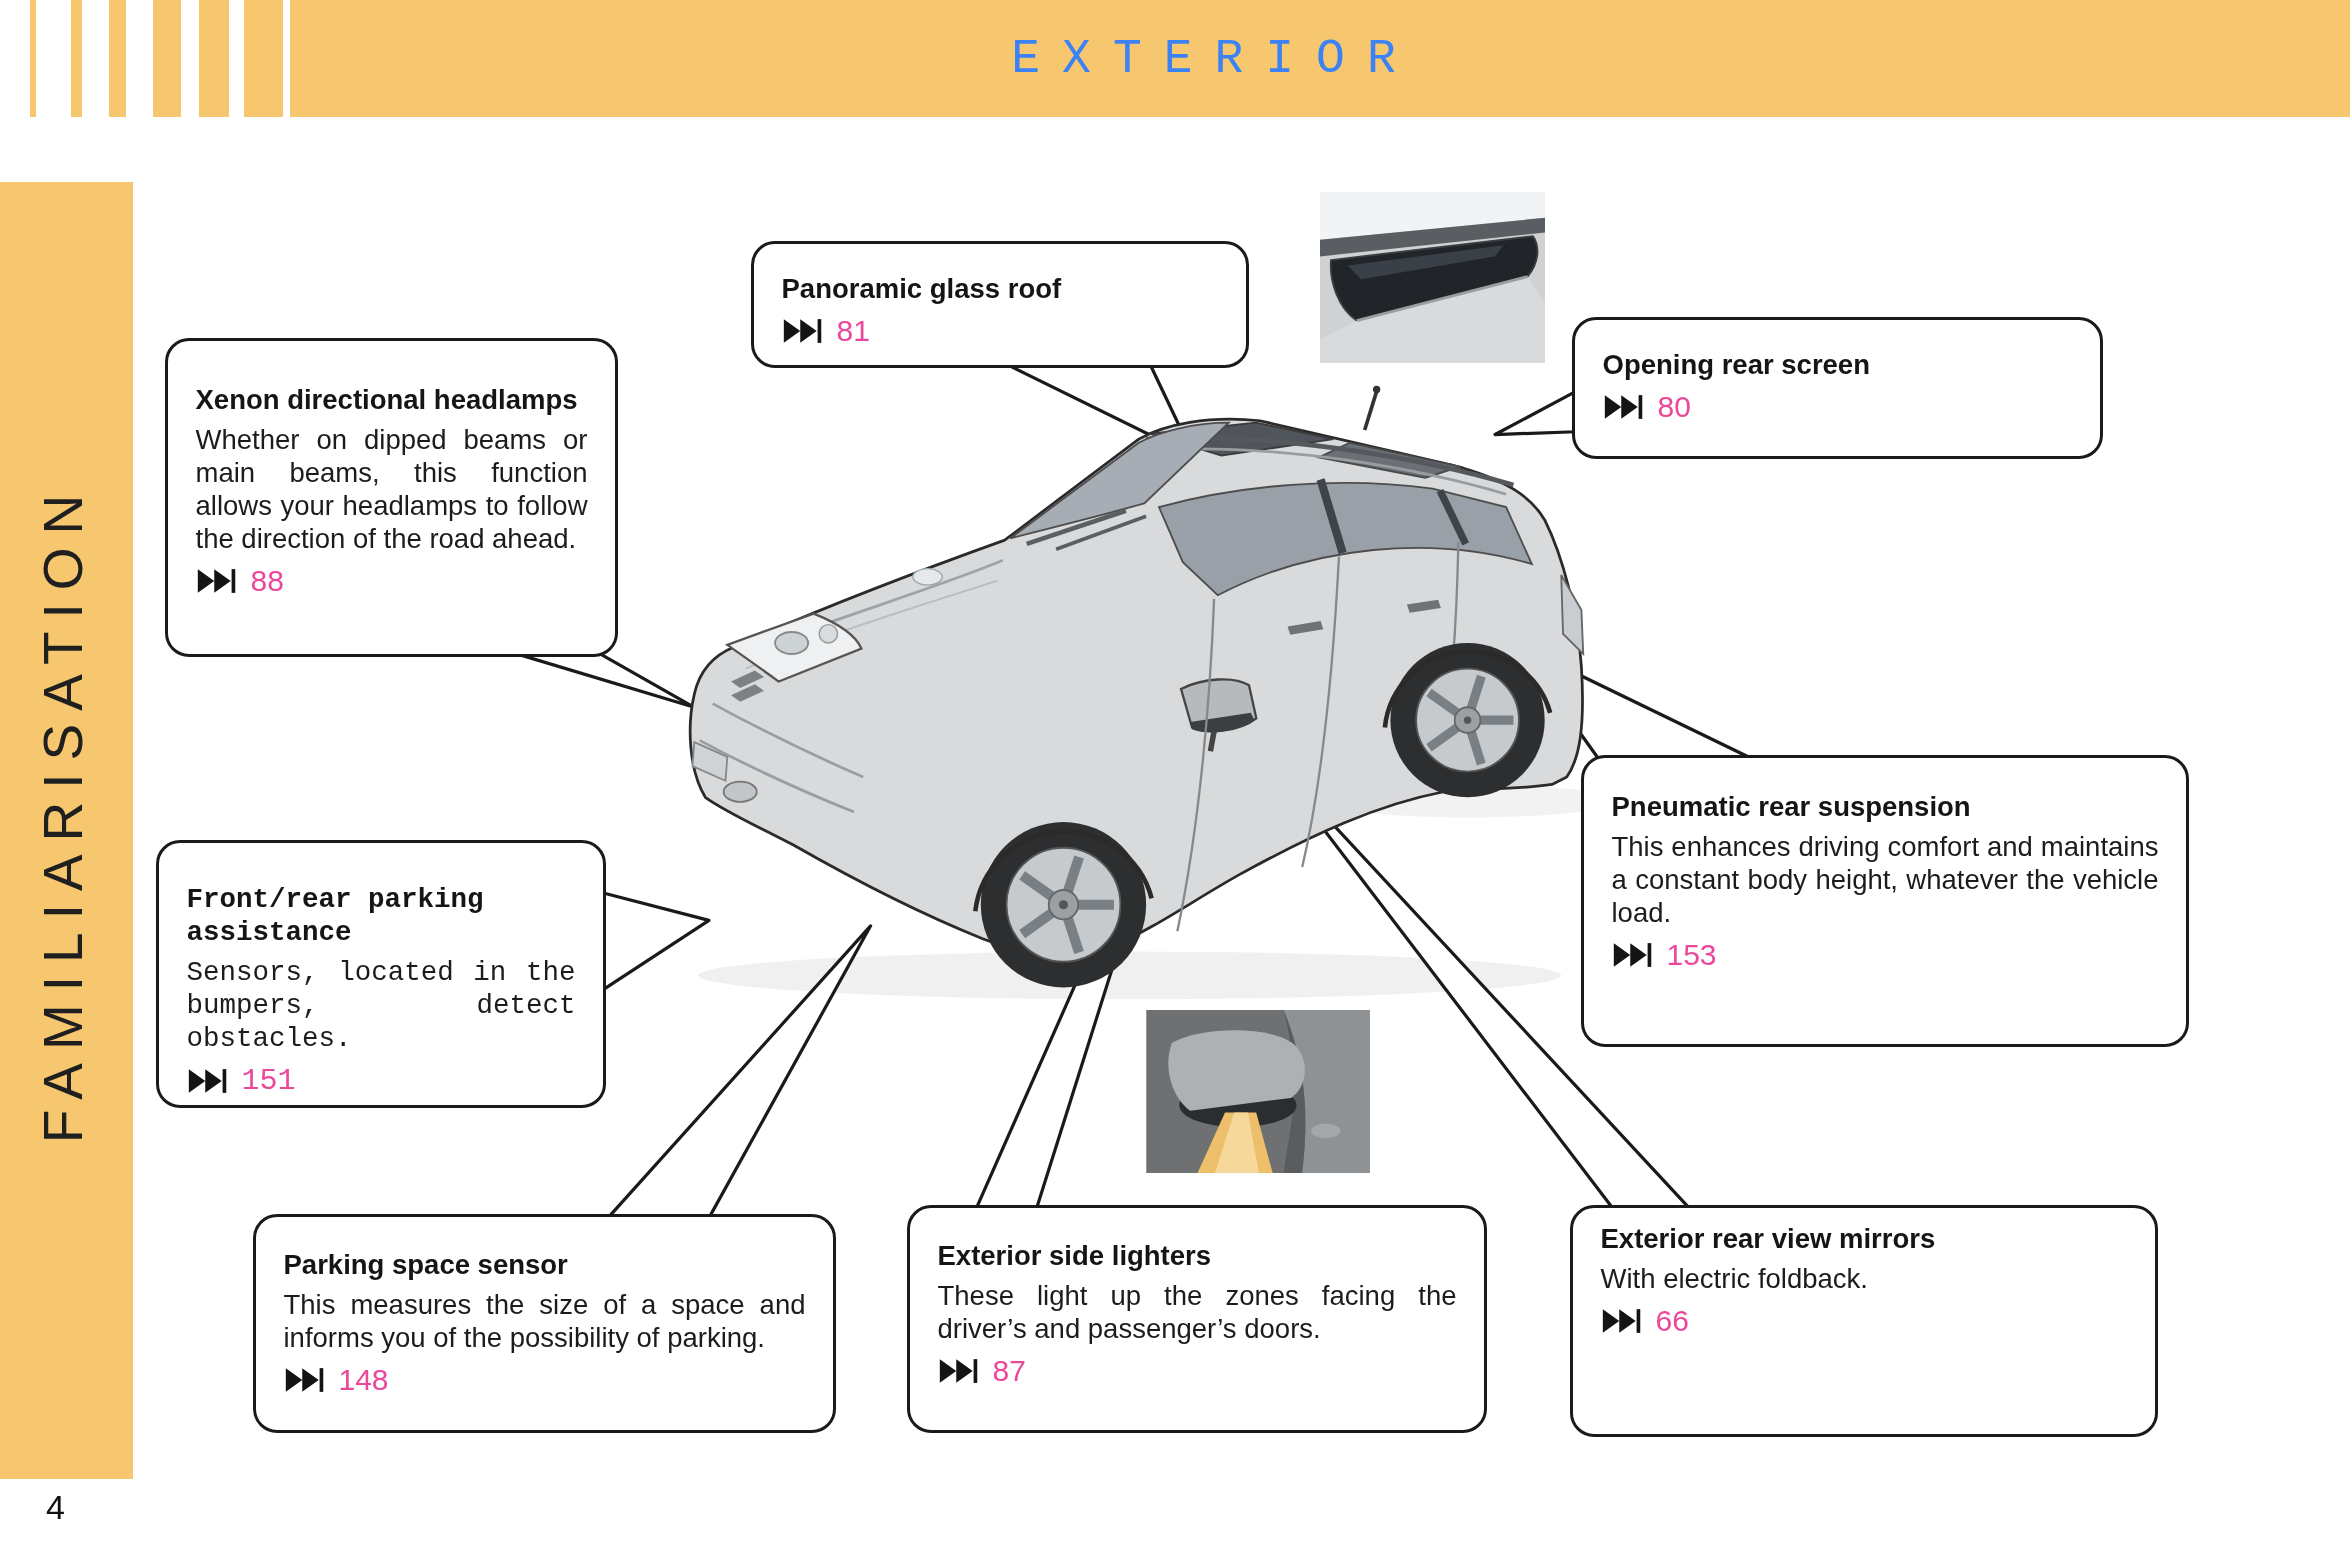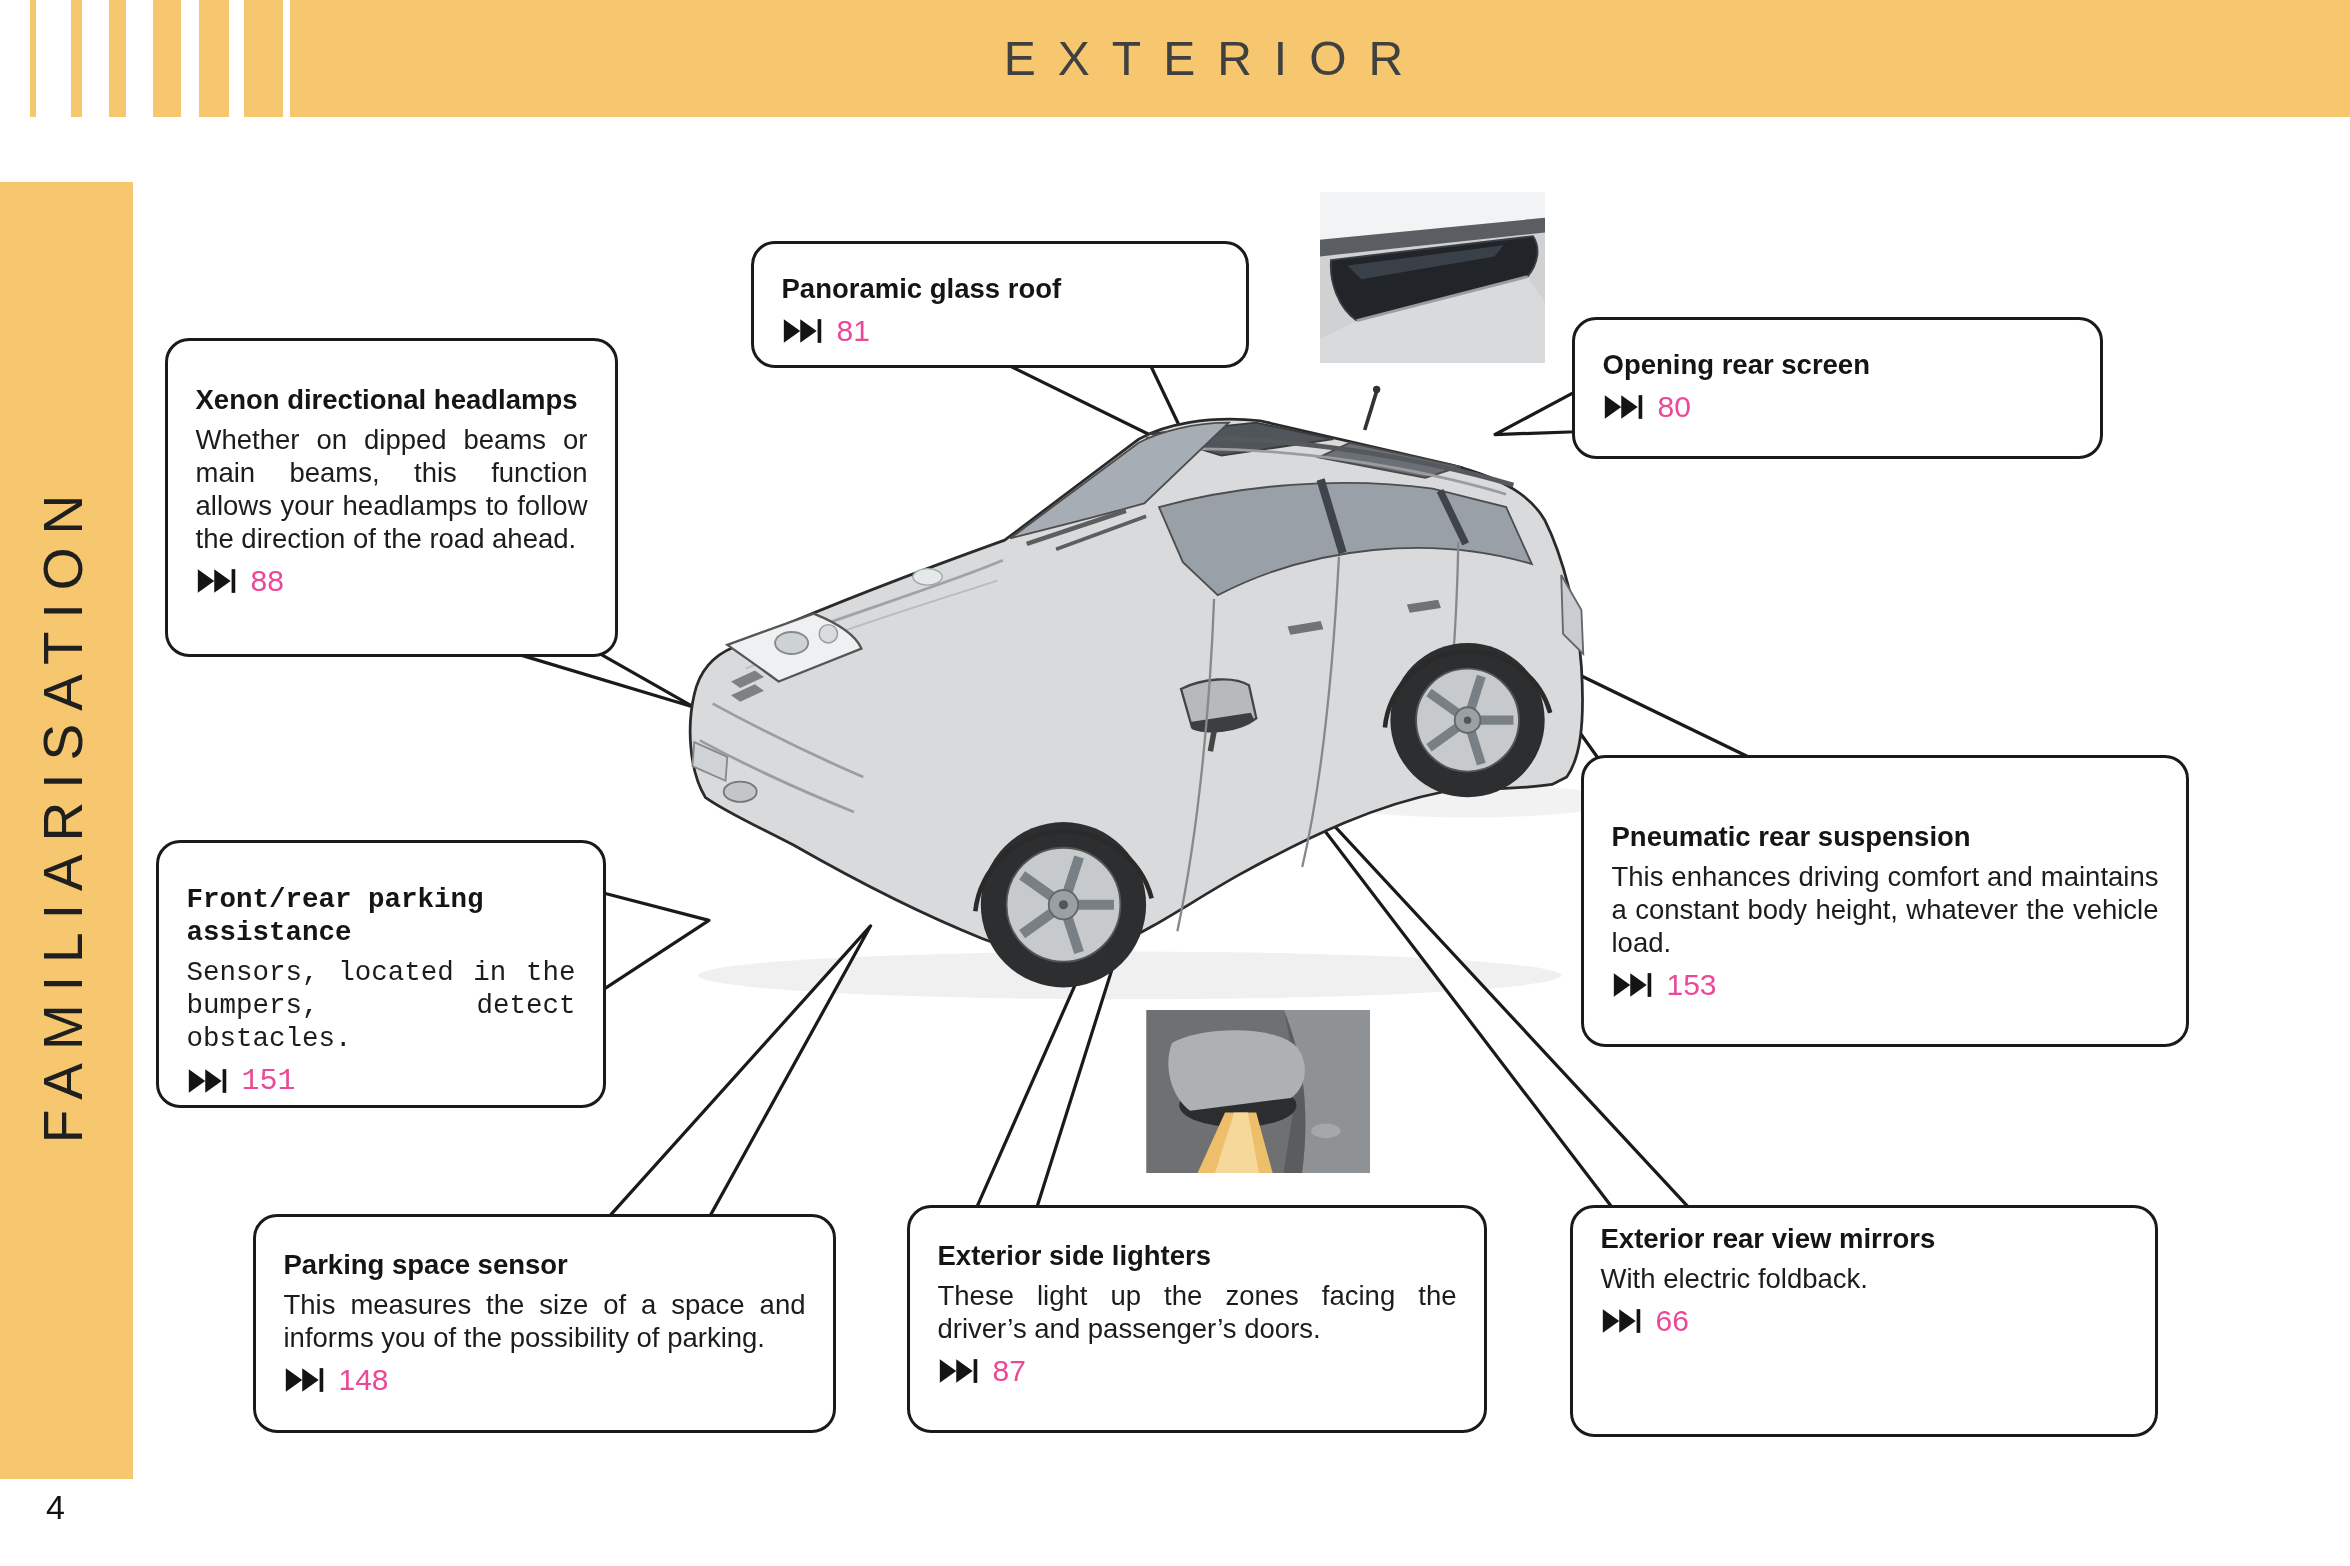--- a/index.html
+++ b/index.html
@@ -9,21 +9,21 @@
 
   
   .topbar{position:absolute;left:0;top:0;width:2351px;height:117px;}
   .topbar .band{position:absolute;left:290px;top:0;width:2061px;height:117px;background:#F6C76F;}
   .stripe{position:absolute;top:0;height:117px;background:#F6C76F;}
   .st1{left:30px;width:5.5px;}  .st2{left:71px;width:11px;}
   .st3{left:109px;width:17.4px;}.st4{left:153px;width:27.5px;}
   .st5{left:199px;width:30px;}.st6{left:244px;width:39px;}
   .topbar h1{position:absolute;left:290px;top:0;width:1827px;height:117px;margin:0;
              display:flex;align-items:center;justify-content:center;
-             font-size:48px;font-weight:normal;letter-spacing:22px;color:#404040;text-indent:22px;}
+             font-size:48px;font-weight:normal;letter-spacing:22px;color:#3b82f6;text-indent:22px;font-family:Liberation Mono, monospace;}
 
   
   .sidebar{position:absolute;left:0;top:182px;width:133px;height:1297px;background:#F6C76F;}
   .side-label{position:absolute;left:-310px;top:568px;width:746px;height:125px;
               line-height:125px;text-align:center;transform:rotate(-90deg);
               font-size:55px;letter-spacing:13px;color:#1f1f1f;white-space:nowrap;}
 
   .pagenum{position:absolute;left:46px;top:1488px;font-size:34px;color:#111;}
 
   
@@ -41,21 +41,21 @@
   .co-title{margin:0 0 7.3px 0;font-size:27.5px;font-weight:bold;color:#151515;line-height:33px;}
   .co-body{margin:0 0 1.8px 0;font-size:27.5px;line-height:33px;text-align:justify;color:#1c1c1c;}
   .co-body:empty{display:none;}
   .co-ref{display:flex;align-items:center;gap:13px;margin-top:9.2px;font-size:30px;color:#ec4899;}
   .co-ref svg{display:block;}
 
   .co0{left:751px;top:241px;width:498px;height:127px;}
   .co1{left:1572px;top:317px;width:531px;height:142px;}
   .co2{left:165px;top:338px;width:453px;height:319px;padding-top:42px;}
   .co3{left:156px;top:840px;width:450px;height:268px;padding-top:40px;font-family:Liberation Mono, monospace;}
-  .co4{left:1581px;top:755px;width:608px;height:292px;padding-top:62px;}
+  .co4{left:1581px;top:755px;width:608px;height:292px;padding-top:32px;}
   .co5{left:253px;top:1214px;width:583px;height:219px;padding-top:31px;}
   .co6{left:907px;top:1205px;width:580px;height:228px;padding-top:31px;}
   .co7{left:1570px;top:1205px;width:588px;height:232px;padding-top:14px;}
 </style>
 </head>
 <body>
 
 <div class="page">
 
   <header class="topbar">

